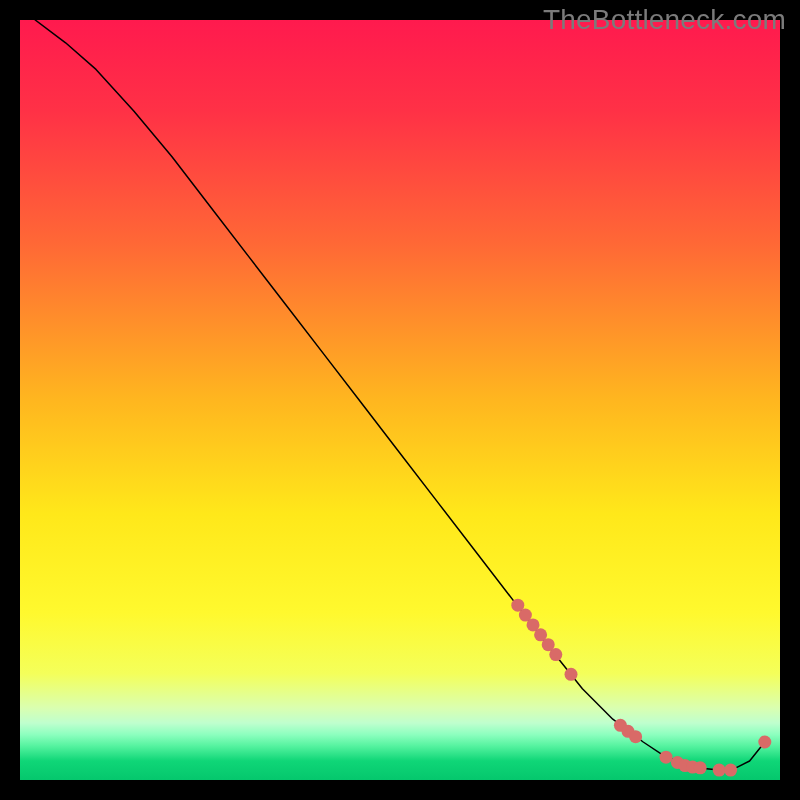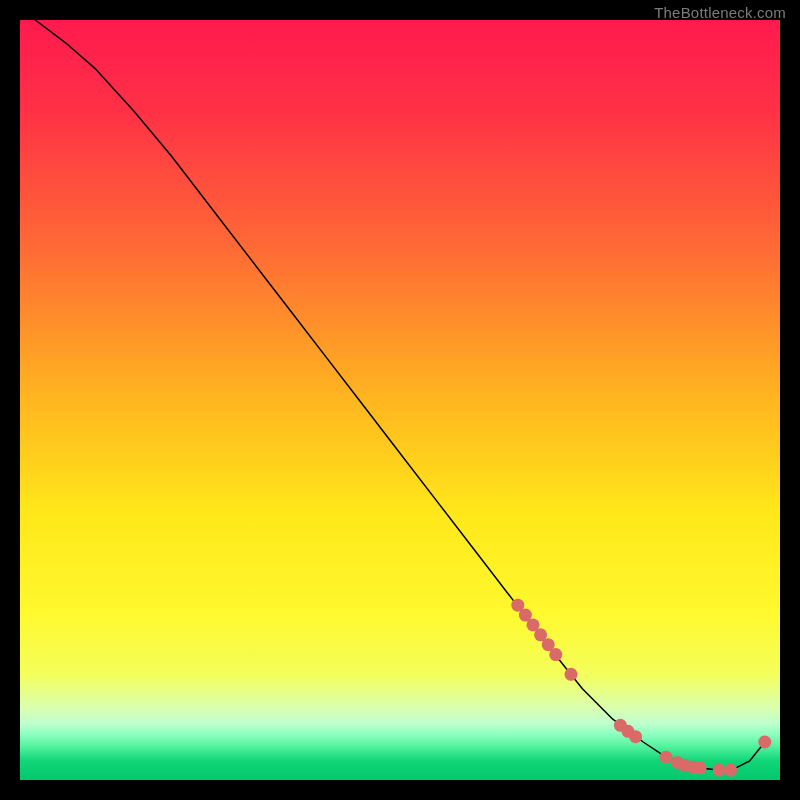--- a/index.html
+++ b/index.html
@@ -15,21 +15,21 @@
     position: relative;
     width: 800px;
     height: 800px;
     background: #000;
   }
   .watermark {
     position: absolute;
     top: 4px;
     right: 14px;
     color: #7b7b7b;
-    font-size: 15px;
+    font-size: 28px;
     font-weight: 500;
     letter-spacing: 0.2px;
     z-index: 5;
   }
   .plot {
     position: absolute;
     left: 20px;
     top: 20px;
     width: 760px;
     height: 760px;

